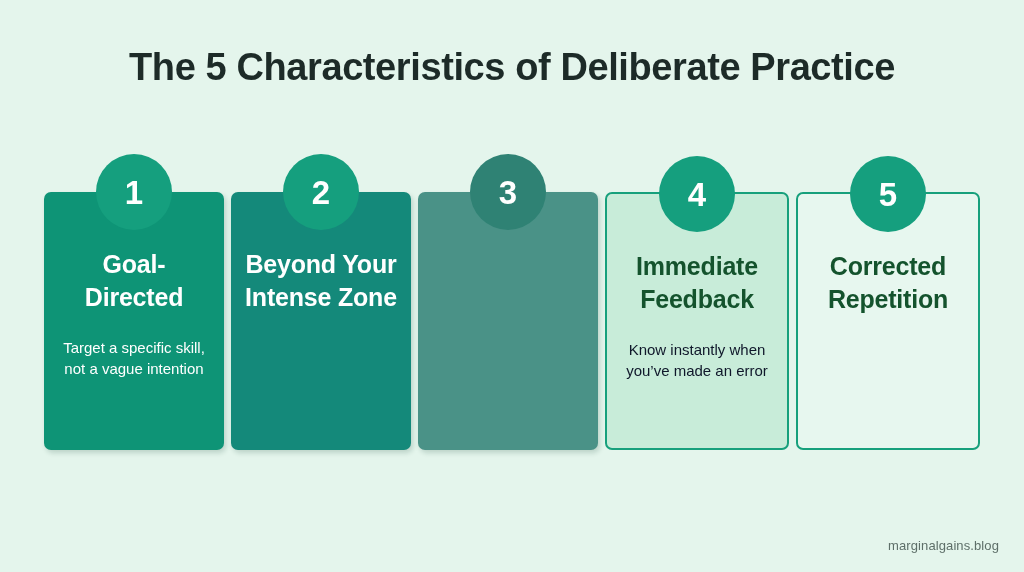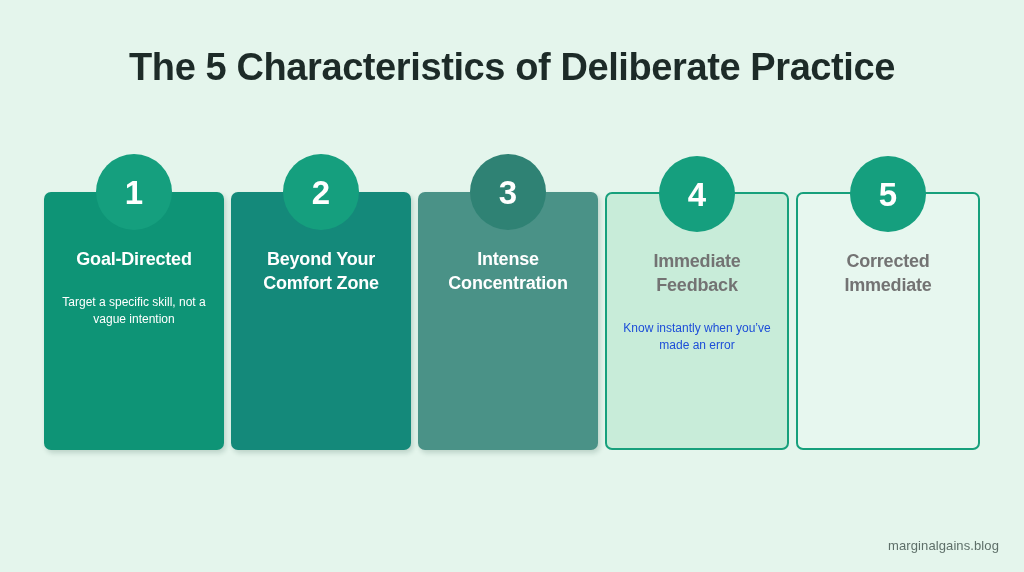--- a/index.html
+++ b/index.html
@@ -62,34 +62,34 @@
   .card.v2 { background: #14897a; box-shadow: 2px 3px 5px rgba(10,60,45,0.18); }
   .card.v3 { background: #4a9287; box-shadow: 2px 3px 5px rgba(10,60,45,0.18); }
   .card.v4 { background: #c8ecd9; border: 2px solid #17a07c; }
   .card.v5 { background: #e7f7ef; border: 2px solid #17a07c; }
 
   .card.v1 .card-title, .card.v1 .card-body,
   .card.v2 .card-title, .card.v2 .card-body,
   .card.v3 .card-title, .card.v3 .card-body {
     color: #ffffff;
   }
-  .card.v4 .card-title, .card.v5 .card-title { color: #737373; }
-  .card.v4 .card-body,  .card.v5 .card-body  { color: #1d4ed8; }
+  .card.v4 .card-title, .card.v5 .card-title { color: #14532d; }
+  .card.v4 .card-body,  .card.v5 .card-body  { color: #0f172a; }
 
   .card-title {
-    font-size: 18px;
+    font-size: 25px;
     font-weight: bold;
     line-height: 1.33;
     text-align: center;
     letter-spacing: -0.2px;
   }
 
   .card-body {
     margin-top: 22px;
-    font-size: 12px;
+    font-size: 15px;
     line-height: 1.45;
     text-align: center;
     font-weight: normal;
   }
 
   
   .badge {
     position: absolute;
     top: -38px;
     left: 50%;
@@ -129,36 +129,35 @@
   <div class="cards">
 
     <div class="card v1">
       <div class="badge">1</div>
       <div class="card-title">Goal-Directed</div>
       <div class="card-body">Target a specific skill, not a vague intention</div>
     </div>
 
     <div class="card v2">
       <div class="badge">2</div>
-      <div class="card-title">Beyond Your Comfort Zone</div>
+      <div class="card-title">Beyond Your Intense Zone</div>
     </div>
 
     <div class="card v3">
       <div class="badge">3</div>
-      <div class="card-title">Intense Concentration</div>
     </div>
 
     <div class="card v4">
       <div class="badge">4</div>
       <div class="card-title">Immediate Feedback</div>
       <div class="card-body">Know instantly when you’ve made an error</div>
     </div>
 
     <div class="card v5">
       <div class="badge">5</div>
-      <div class="card-title">Corrected Immediate</div>
+      <div class="card-title">Corrected Repetition</div>
     </div>
 
   </div>
 
   <div class="footer">marginalgains.blog</div>
 
 </div>
 
 </body></html>

